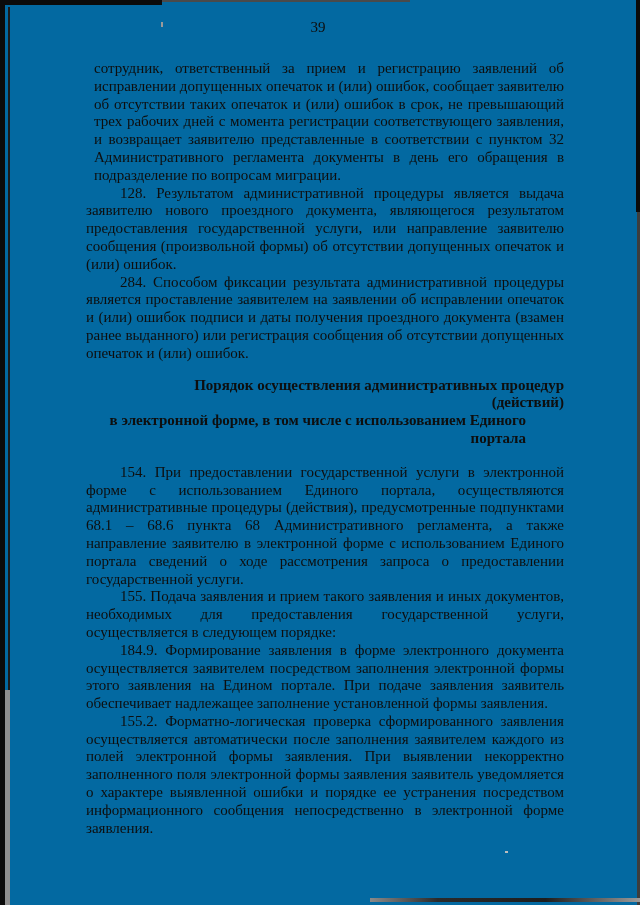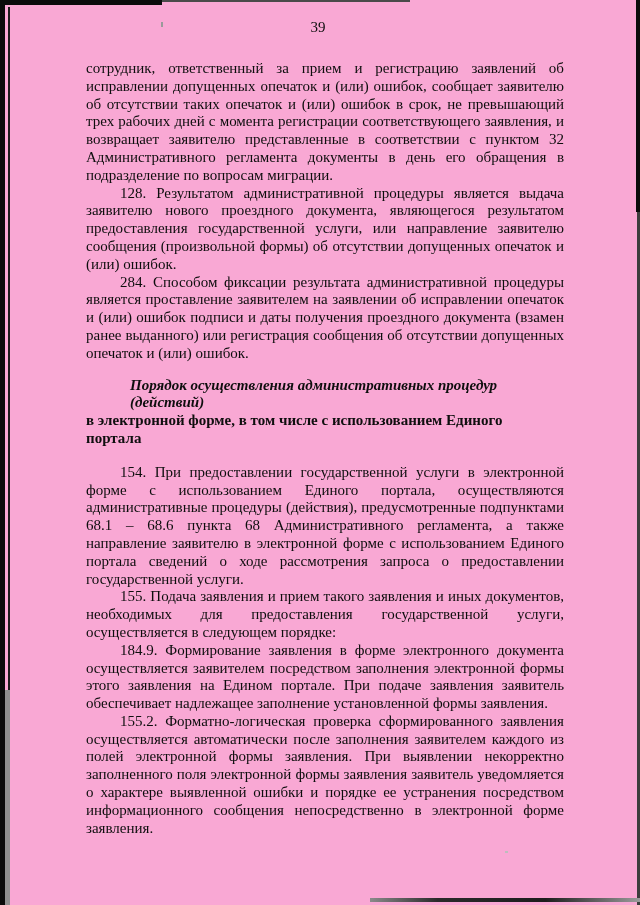--- a/index.html
+++ b/index.html
@@ -1,21 +1,21 @@
 <!DOCTYPE html>
 <html lang="ru"><head>
 <meta charset="utf-8">
 <style>
   html, body { margin: 0; padding: 0; background: #888; }
   .page {
     position: relative;
     width: 640px;
     height: 905px;
     margin: 0 auto;
-    background: #f9a8d4;
+    background: #0369a1;
     overflow: hidden;
     font-family: "Liberation Serif", "DejaVu Serif", serif;
     color: #0e0e0e;
   }
 
   
   .edge-left      { position:absolute; left:0; top:0; width:5px; height:905px; background:#0b0b0b; }
   .edge-left-line { position:absolute; left:8px; top:7px; width:2px; height:898px; background:#1c1c1c; }
   .edge-left-gray { position:absolute; left:5px; top:690px; width:5px; height:215px; background:#8f8f8f; }
   .edge-top-thick { position:absolute; left:0; top:0; width:162px; height:5px; background:#0b0b0b; }
@@ -41,27 +41,27 @@
     height: 18px;
     text-align: center;
     padding-right: 14px;
   }
   .body-text { margin-top: 23px; }
   .p {
     margin: 0;
     text-align: justify;
     text-indent: 34px;
   }
-  .p.no-indent { text-indent: 0; }
+  .p.no-indent { text-indent: 0; margin-left: 8px; }
   .heading {
     margin: 14px 0 16px 0;
     font-weight: bold;
   }
-  .heading .h-line1 { text-align: left; padding-left: 44px; font-style: italic; }
-  .heading .h-line2 { text-align: left; padding-right: 38px; }
+  .heading .h-line1 { text-align: right; padding-left: 44px; }
+  .heading .h-line2 { text-align: right; padding-right: 38px; }
 </style>
 </head>
 <body>
 
 <div class="page">
 
   <div class="edge-left"></div>
   <div class="edge-left-line"></div>
   <div class="edge-left-gray"></div>
   <div class="edge-top-thick"></div>

